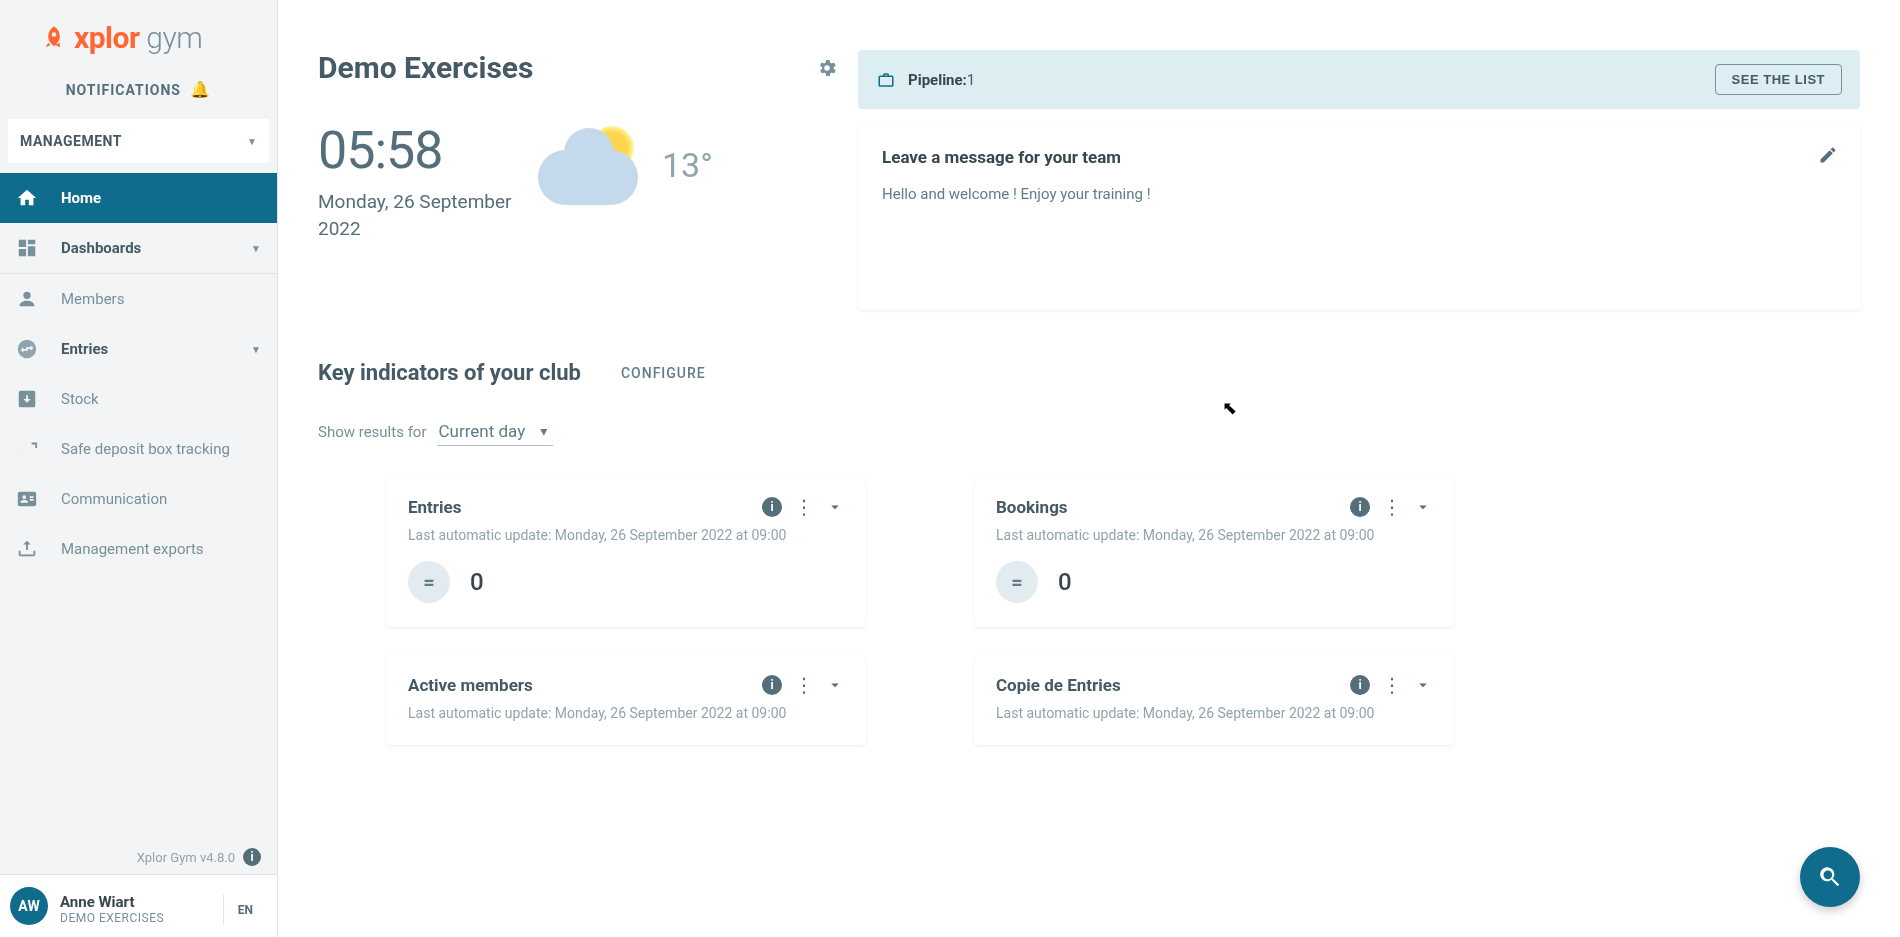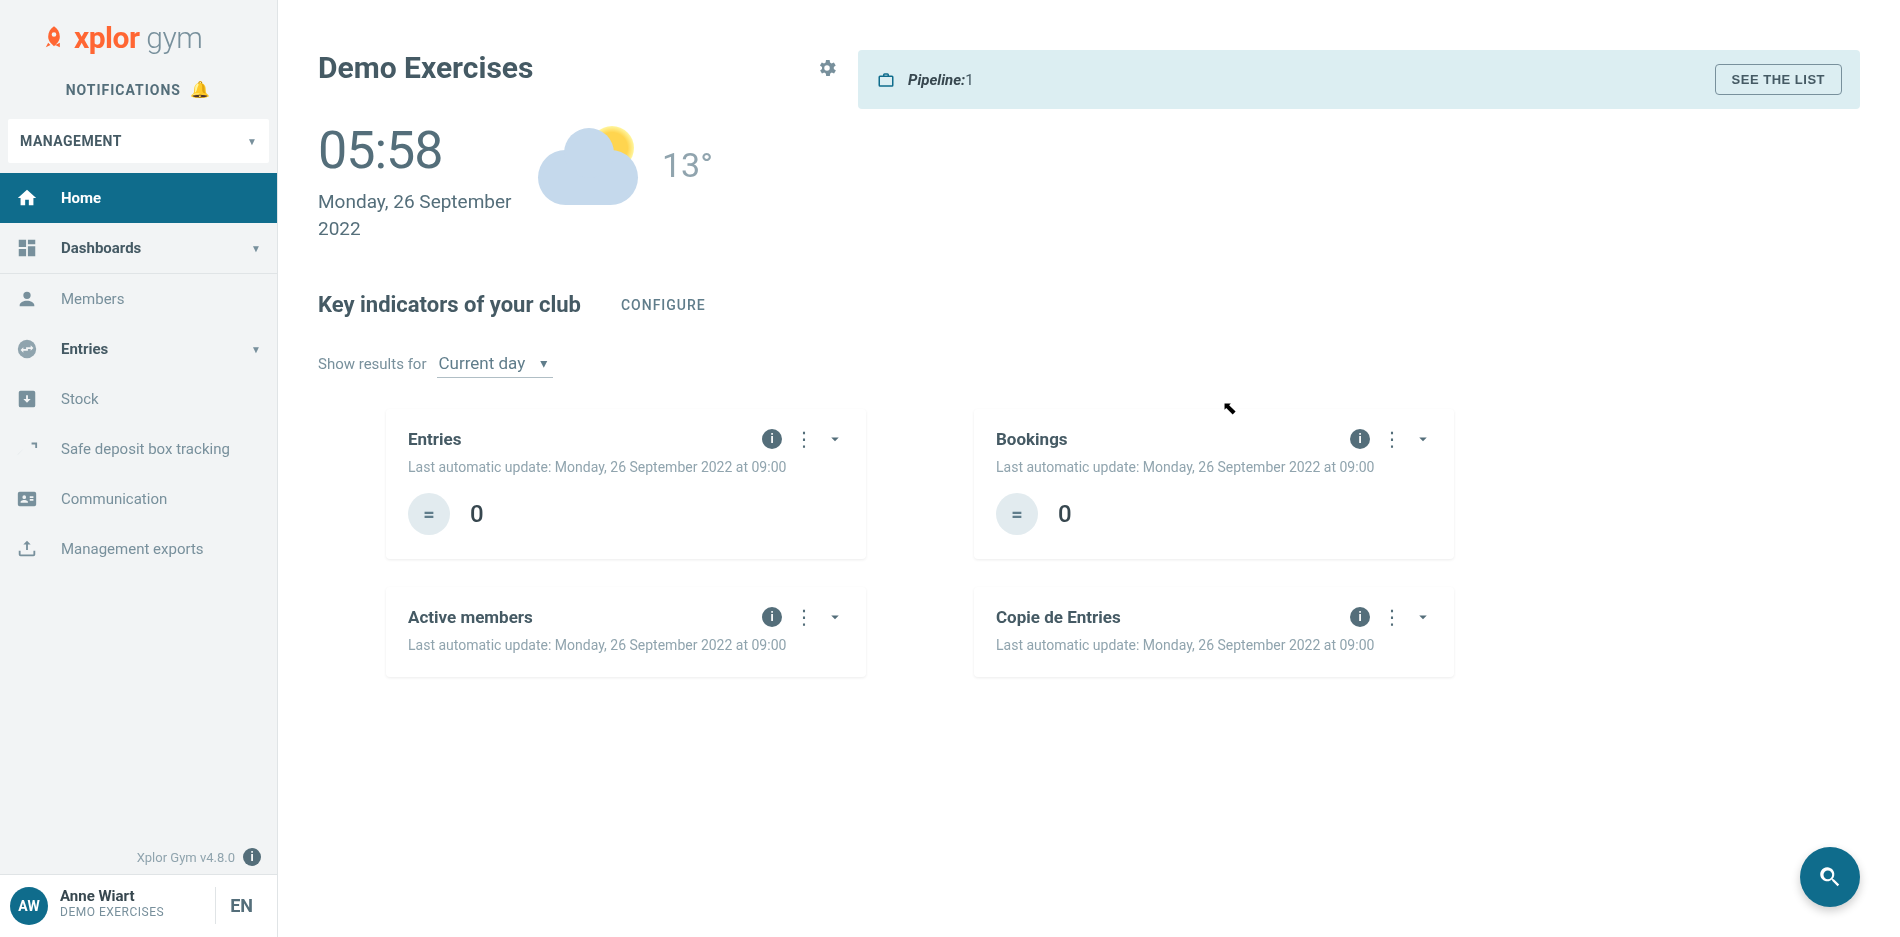--- a/index.html
+++ b/index.html
@@ -18,26 +18,26 @@
 .nav-item.active { background: #0f6c8c; color: #fff; }
 .nav-item.bold .label { font-weight: 700; color: #455a64; }
 .nav-item.active.bold .label { color: #fff; }
 .nav-item .icon { width: 22px; height: 22px; margin-right: 14px; fill: currentColor; flex-shrink: 0; }
 .nav-item .label { font-size: 15px; flex: 1; padding-left: 9px; }
 .nav-item .caret { margin-left: auto; }
 .nav-separator { border-top: 1px solid #e0e4e6; margin: 0; }
 .sidebar-bottom { margin-top: auto; }
 .version { text-align: right; padding: 8px 16px; font-size: 13px; color: #90a4ae; display: flex; justify-content: flex-end; align-items: center; gap: 8px; }
 .info-circle { width: 18px; height: 18px; border-radius: 50%; background: #546e7a; color: #fff; font-size: 12px; display: inline-flex; align-items: center; justify-content: center; font-weight: 700; }
-.user-row { display: flex; align-items: flex-start; padding: 12px 10px; border-top: 1px solid #e0e4e6; background: #fff; }
+.user-row { display: flex; align-items: flex-end; padding: 12px 10px; border-top: 1px solid #e0e4e6; background: #fff; }
 .avatar { width: 38px; height: 38px; border-radius: 50%; background: #0f6c8c; color: #fff; display: flex; align-items: center; justify-content: center; font-weight: 700; font-size: 14px; margin-right: 12px; }
 .user-info { flex: 1; }
 .user-name { font-weight: 700; font-size: 15px; color: #37474f; }
 .user-sub { font-size: 12px; color: #78909c; letter-spacing: 0.5px; }
-.lang { border-left: 1px solid #e0e4e6; padding: 8px 14px; font-weight: 700; font-size: 18px; color: #546e7a; }
+.lang { border-left: 1px solid #e0e4e6; padding: 8px 14px; font-weight: 700; font-size: 12px; color: #546e7a; }
 
 .main { flex: 1; background: #fff; overflow-y: auto; position: relative; }
 .top-row { display: flex; padding: 50px 40px 0; gap: 20px; }
 .left-col { flex: 0 0 520px; }
 .right-col { flex: 1; }
 .title-row { display: flex; align-items: center; justify-content: space-between; }
 .page-title { font-size: 30px; font-weight: 700; color: #455a64; }
 .gear { fill: #78909c; width: 22px; height: 22px; cursor: pointer; }
 .clock { margin-top: 35px; display: flex; align-items: flex-start; }
 .time-block { margin-right: 20px; }
@@ -46,21 +46,21 @@
 .weather { display: flex; align-items: center; gap: 14px; text-align: center; }
 .weather-icon { width: 110px; height: 90px; position: relative; }
 .sun { position: absolute; top: 6px; right: 14px; width: 44px; height: 44px; border-radius: 50%; background: radial-gradient(circle, #ffd54f 50%, #fff59d 70%); }
 .cloud { position: absolute; bottom: 5px; left: 0; width: 100px; height: 55px; background: #c5d9ec; border-radius: 40px; }
 .cloud::before { content: ''; position: absolute; top: -22px; left: 26px; width: 50px; height: 50px; background: #c5d9ec; border-radius: 50%; }
 .temp { font-size: 34px; color: #90a4ae; }
 
 .pipeline { background: #dceef2; border-radius: 4px; padding: 14px 18px; display: flex; align-items: center; justify-content: space-between; }
 .pipeline-left { display: flex; align-items: center; gap: 12px; font-size: 15px; }
 .briefcase { width: 20px; height: 18px; fill: none; stroke: #0f6c8c; stroke-width: 2; }
-.pipeline-left b { color: #37474f; font-weight: 700; font-style: italic; }
+.pipeline-left b { color: #37474f; font-weight: 700; }
 .see-list { border: 1px solid #78909c; background: transparent; padding: 7px 16px; font-size: 13px; font-weight: 700; letter-spacing: 0.5px; color: #455a64; border-radius: 4px; cursor: pointer; }
 .message-card { background: #fff; box-shadow: 0 1px 3px rgba(0,0,0,0.08); border-radius: 4px; margin-top: 16px; padding: 22px 24px; min-height: 185px; position: relative; }
 .message-title { font-size: 17px; font-weight: 700; color: #37474f; margin-bottom: 18px; }
 .message-body { font-size: 15px; color: #607d8b; }
 .edit-icon { position: absolute; top: 20px; right: 22px; width: 20px; height: 20px; fill: #546e7a; cursor: pointer; }
 
 .indicators-section { padding: 50px 40px 20px; }
 .ind-header { display: flex; align-items: center; gap: 40px; }
 .ind-title { font-size: 22px; font-weight: 700; color: #455a64; }
 .configure { font-size: 14px; font-weight: 500; letter-spacing: 1px; color: #607d8b; cursor: pointer; }
@@ -205,20 +205,27 @@
       <div class="pipeline">
         <div class="pipeline-left">
           <svg class="briefcase" viewBox="0 0 24 24">
               <rect x="3" y="7" width="18" height="13" rx="1"></rect>
               <path d="M9 7V5a1 1 0 011-1h4a1 1 0 011 1v2"></path>
             </svg>
           <span><b>Pipeline:</b><span>1</span></span>
         </div>
         <button class="see-list">SEE THE LIST</button>
       </div>
+      <div class="message-card">
+        <div class="message-title">Leave a message for your team</div>
+        <div class="message-body">Hello and welcome ! Enjoy your training !</div>
+        <svg class="edit-icon" viewBox="0 0 24 24">
+            <path d="M3 17.25V21h3.75L17.8 9.94l-3.75-3.75L3 17.25zM20.7 7.04a1 1 0 000-1.41l-2.34-2.34a1 1 0 00-1.41 0L15.13 5.1l3.75 3.75 1.83-1.81z"></path>
+          </svg>
+      </div>
     </div>
   </div>
 
   <div class="indicators-section">
     <div class="ind-header">
       <div class="ind-title">Key indicators of your club</div>
       <div class="configure">CONFIGURE</div>
     </div>
     <div class="filter-row">
       <span class="lbl">Show results for</span>

